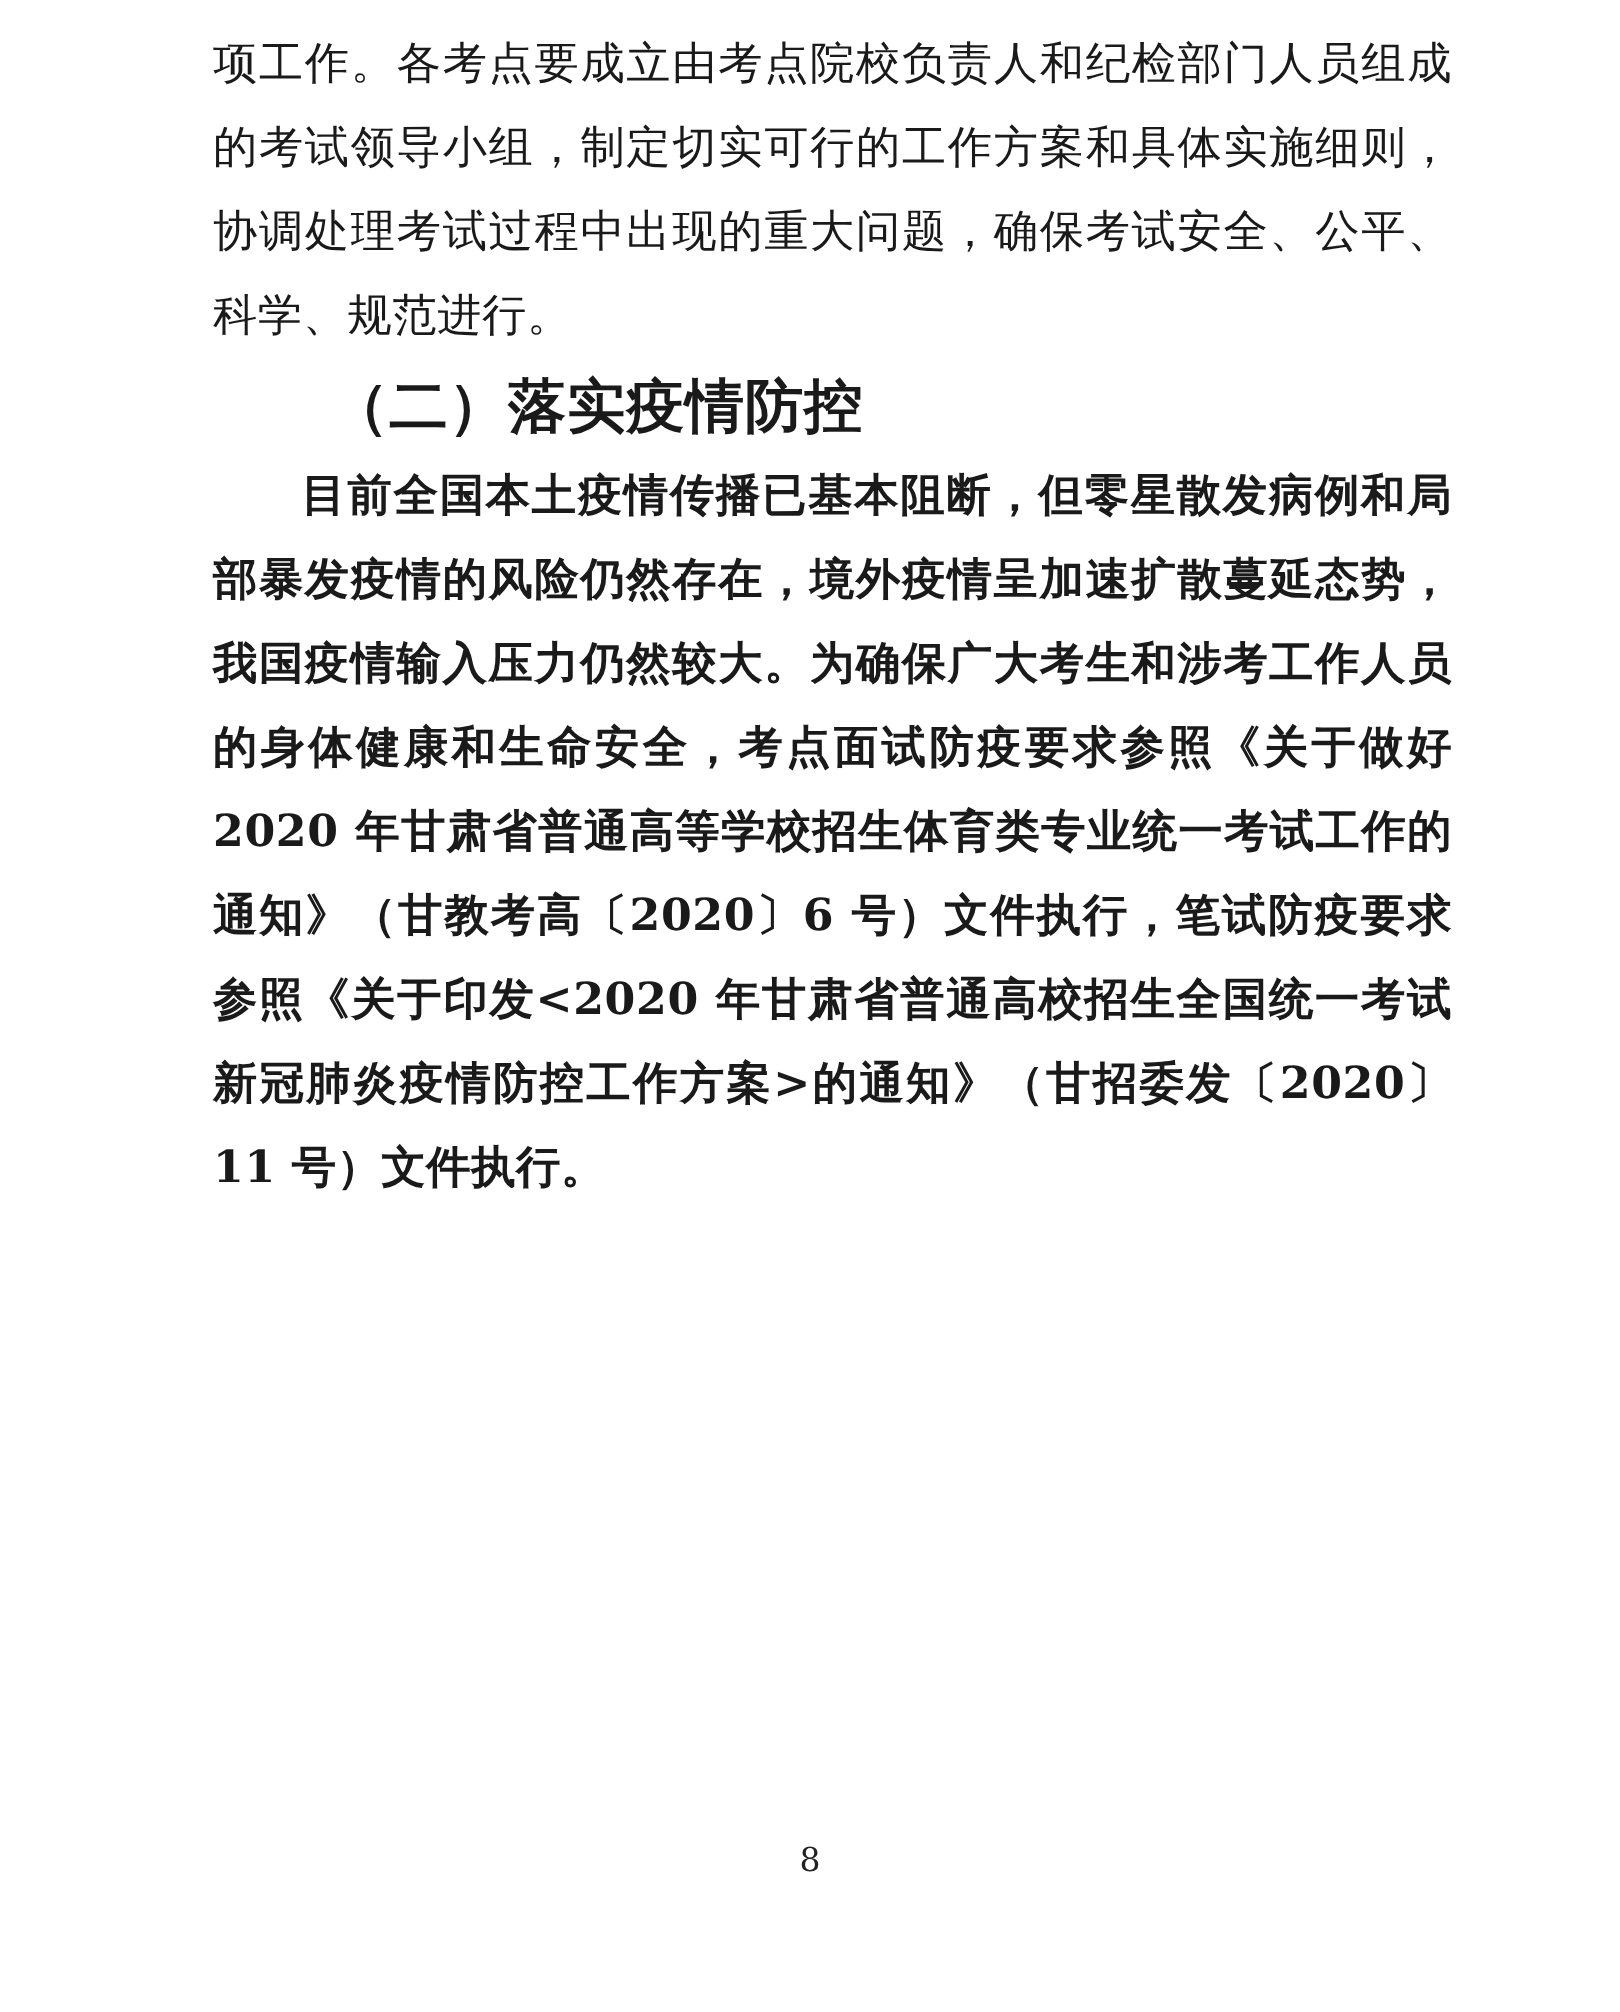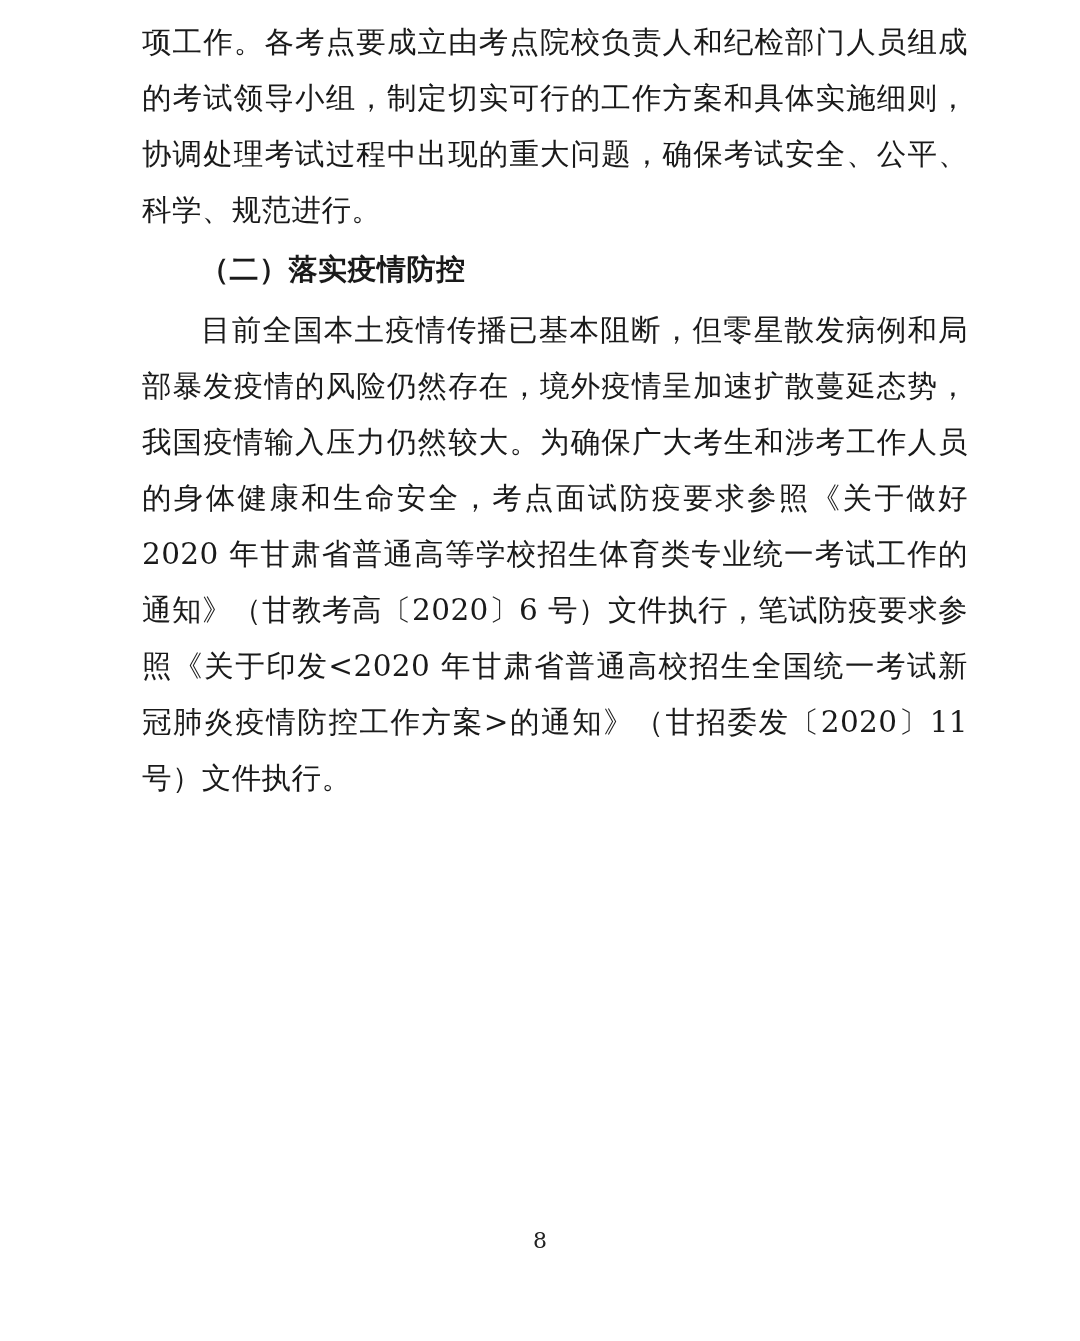--- a/index.html
+++ b/index.html
@@ -30,27 +30,28 @@
     letter-spacing: 0.4px;
     text-align: justify;
     text-justify: inter-ideograph;
   }
   .para {
     margin: 0;
     text-indent: 0;
   }
   .para.indent {
     text-indent: 2em;
+    font-weight: bold;
   }
   .heading {
     margin: 0;
     text-indent: 2em;
     font-weight: 700;
-    font-family: Liberation Mono, monospace;
-    font-size: 29px;
+    font-family: Liberation Sans, sans-serif;
+    font-size: 39px;
     line-height: 60px;
     letter-spacing: 0.5px;
   }
   .spacer-sm { height: 4px; }
   .page-number {
     position: absolute;
     left: 0;
     right: 0;
     top: 1228px;
     text-align: center;

